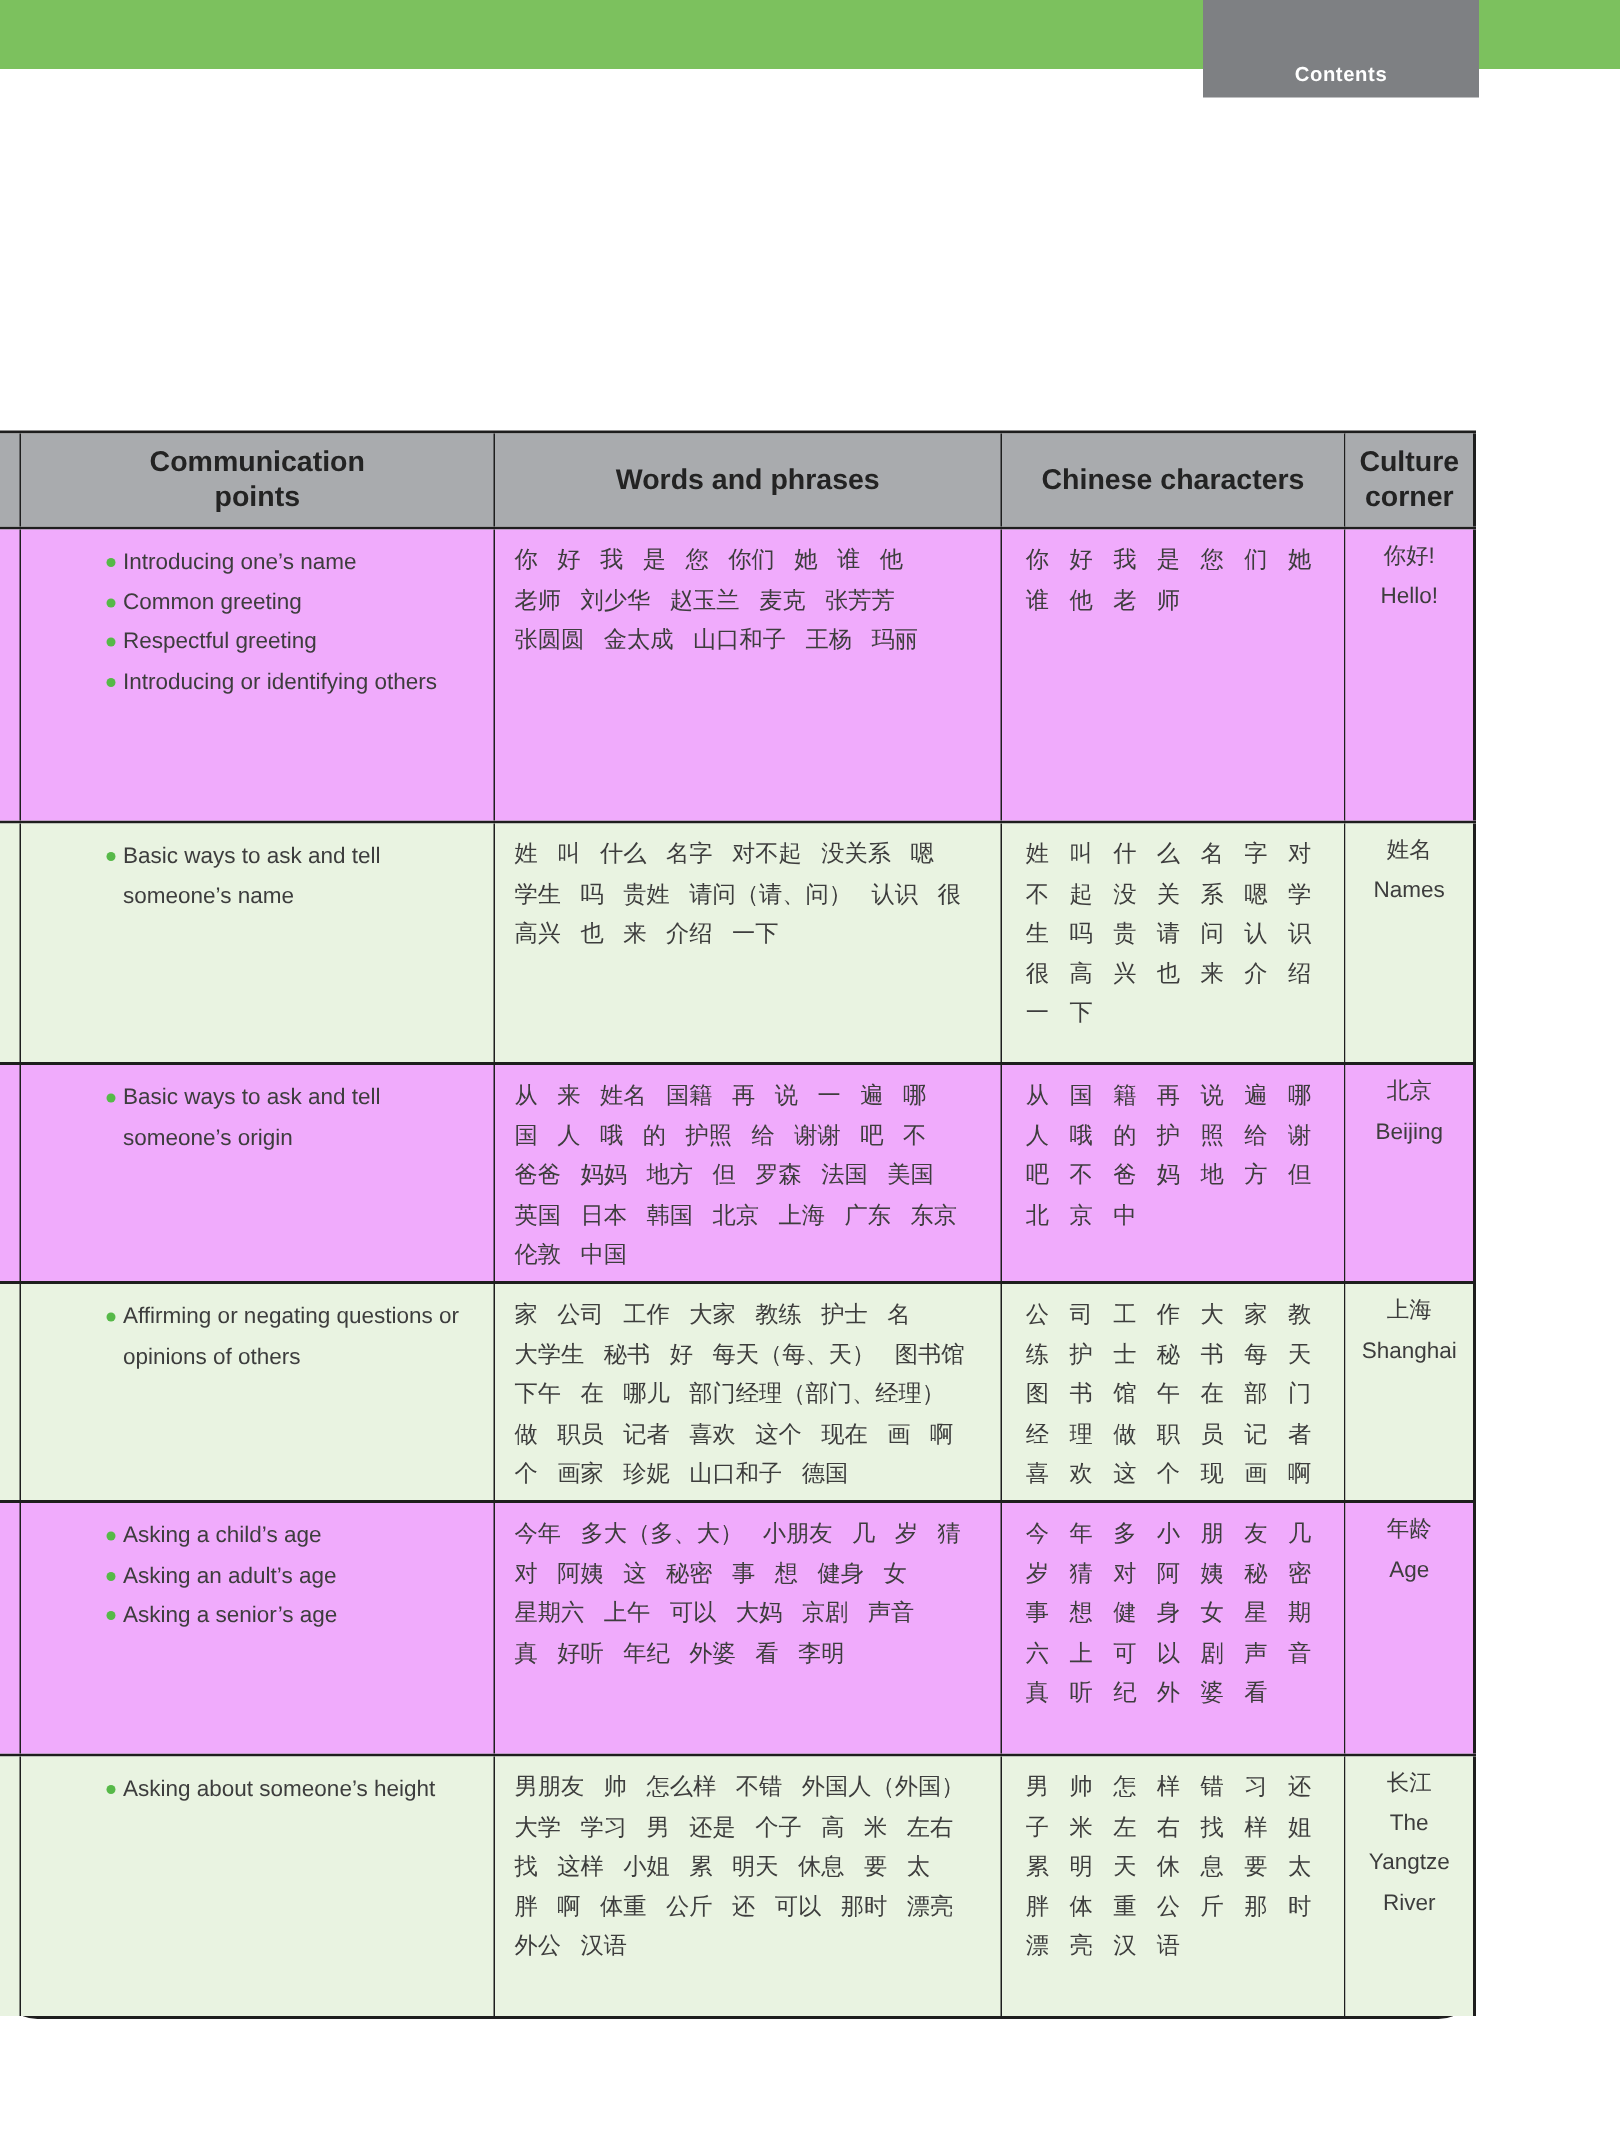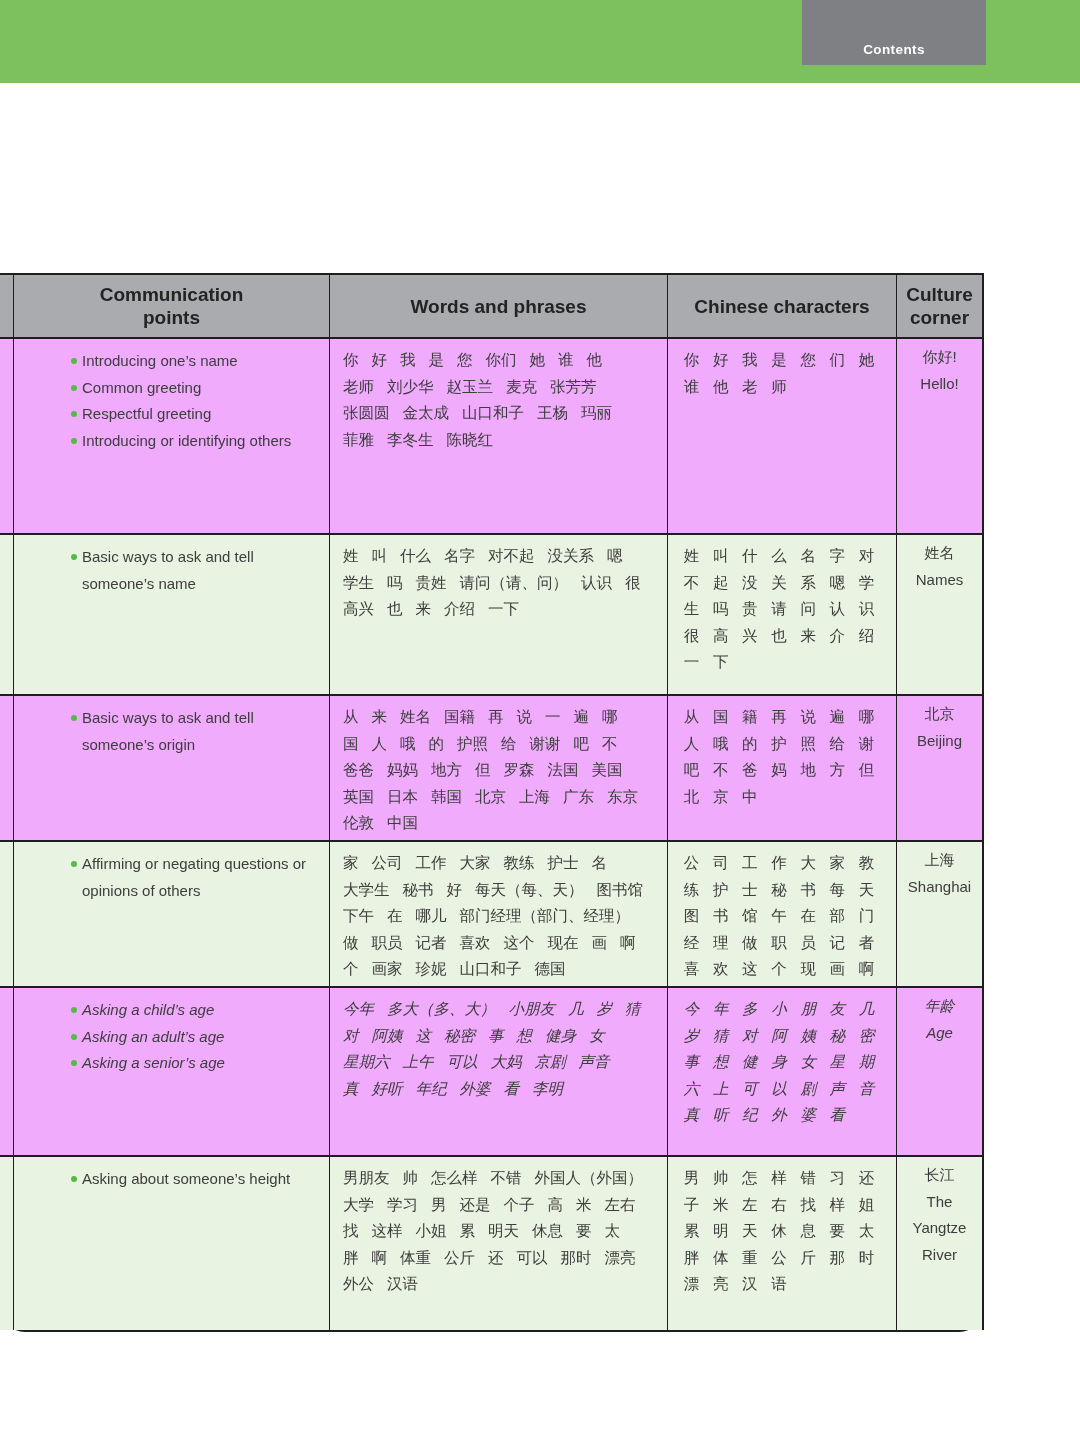--- a/index.html
+++ b/index.html
@@ -1,26 +1,26 @@
 <!DOCTYPE html>
 <html><head>
 <meta charset="utf-8">
 <style>
   html,body{margin:0;padding:0;background:#ffffff;}
   .page{position:relative;width:1080px;height:1432px;background:#ffffff;overflow:hidden;
         font-family:"Liberation Sans","DejaVu Sans",sans-serif;}
 
   
-  .topbar{position:absolute;left:0;top:0;width:1080px;height:83px;background:#7cc15e;}
+  .topbar{position:absolute;left:0;top:0;width:1080px;height:46px;background:#7cc15e;}
   .contents-tab{position:absolute;left:802px;top:0;width:184px;height:65px;background:#7e8083;
         box-sizing:border-box;display:flex;align-items:flex-end;justify-content:center;
         padding-bottom:8px;color:#ffffff;font-weight:bold;font-size:13.5px;letter-spacing:0.4px;}
 
   
-  .ctable{position:absolute;left:0;top:273px;width:984px;border-top:2px solid #1e1e1e;}
+  .ctable{position:absolute;left:0;top:287px;width:984px;border-top:2px solid #1e1e1e;}
   .trow{display:grid;grid-template-columns:14px 316px 338px 229px 87px;border-bottom:2px solid #1e1e1e;}
   .cell{box-sizing:border-box;border-right:1.5px solid #1e1e1e;overflow:hidden;}
 
   .thead .cell{background:#a9abae;display:flex;align-items:center;justify-content:center;
         text-align:center;font-weight:bold;font-size:19px;color:#232323;line-height:23px;white-space:pre-line;}
   .dark  .cell{background:#f0abfc;}
   .light .cell{background:#e9f3e1;}
 
   .comm-cell{padding:9px 12px 0 57px;}
   .bullet{position:relative;padding-left:11px;font-size:15px;line-height:26.5px;color:#3d3d3d;white-space:pre-line;}
@@ -84,25 +84,20 @@
               <span>麦克</span>
               <span>张芳芳</span>
             </div>
             <div class="wline">
               <span>张圆圆</span>
               <span>金太成</span>
               <span>山口和子</span>
               <span>王杨</span>
               <span>玛丽</span>
             </div>
-            <div class="wline">
-              <span>菲雅</span>
-              <span>李冬生</span>
-              <span>陈晓红</span>
-            </div>
           </div>
           <div class="cell chars-cell">
             <div class="cline">
               <span>你</span>
               <span>好</span>
               <span>我</span>
               <span>是</span>
               <span>您</span>
               <span>们</span>
               <span>她</span>
@@ -381,21 +376,21 @@
               <span>现</span>
               <span>画</span>
               <span>啊</span>
             </div>
           </div>
           <div class="cell culture-cell" style="border-right-width: 2px;">
             <div>上海</div>
             <div>Shanghai</div>
           </div>
         </div>
-        <div class="trow dark" style="height: 167px; font-style: italic;">
+        <div class="trow dark" style="height: 167px;">
           <div class="cell"></div>
           <div class="cell comm-cell">
             <div class="bullet">Asking a child’s age</div>
             <div class="bullet">Asking an adult’s age</div>
             <div class="bullet">Asking a senior’s age</div>
           </div>
           <div class="cell words-cell">
             <div class="wline">
               <span>今年</span>
               <span>多大（多、大）</span>

